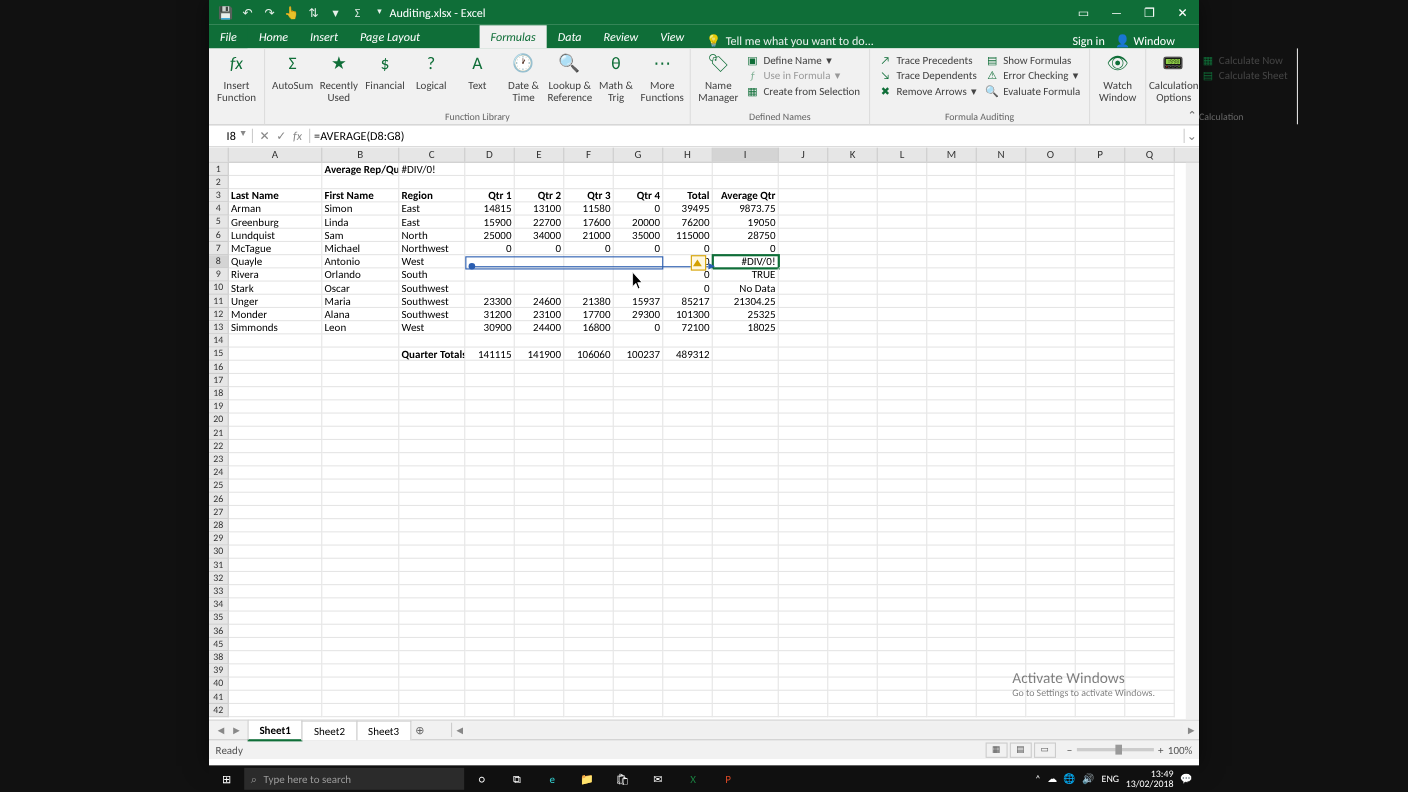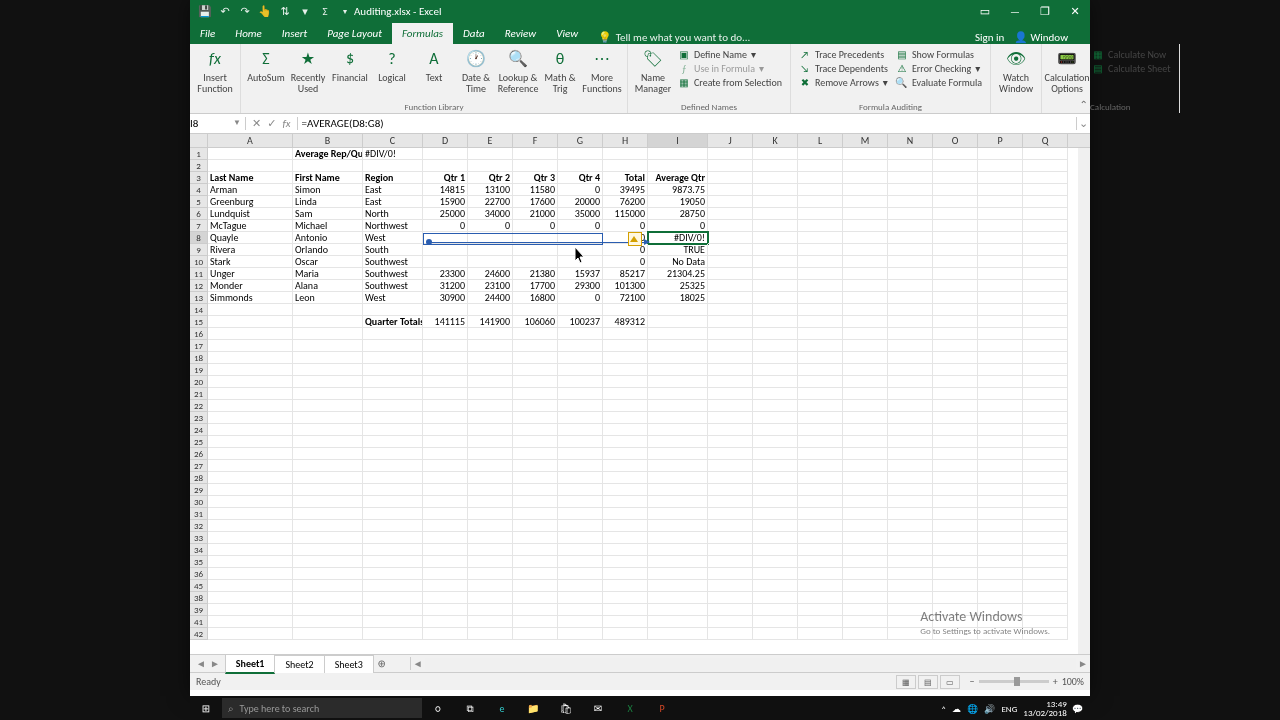--- a/index.html
+++ b/index.html
@@ -11,39 +11,39 @@
 .titlebar-left { display: flex; gap: 2px; padding-left: 6px; }
 .titlebar-left .tb-icon { width: 18px; height: 18px; display: flex; align-items: center; justify-content: center; opacity: 0.9; }
 .titlebar-center { flex: 1; text-align: left; }
 .titlebar-right { display: flex; }
 .titlebar-right .win-btn { width: 30px; height: 22px; display: flex; align-items: center; justify-content: center; }
 
 
 .ribbon-tabs { height: 22px; background: #0f6e38; display: flex; align-items: flex-end; color: #fff; font-size: 11px; }
 .tab { padding: 4px 10px; cursor: pointer; font-style: italic; }
 .tab.file { background: #0f6e38; }
-.tab.active { background: #f1f1f1; color: #0f6e38; }
+.tab.active { background: #f1f1f1; color: #0f6e38; margin-left: 44px; }
 .tellme { flex: 1; display: flex; align-items: center; gap: 4px; opacity: 0.9; padding-left: 10px; }
 .signin-share { display: flex; gap: 10px; padding-right: 22px; align-items: center; }
 
 
 .ribbon { height: 70px; background: #f1f1f1; border-bottom: 1px solid #ccc; display: flex; font-size: 10px; color: #444; position: relative; }
 .rgroup { display: flex; flex-direction: column; border-right: 1px solid #ddd; }
 .rgroup-body { flex: 1; display: flex; align-items: flex-start; padding: 2px 4px; }
 .rgroup-label { text-align: center; font-size: 9px; color: #666; padding-bottom: 1px; }
 .bigbtn { display: flex; flex-direction: column; align-items: center; justify-content: flex-start; padding: 2px 4px; width: 42px; text-align: center; line-height: 1.1; }
 .bigbtn .ico { width: 26px; height: 22px; display: flex; align-items: center; justify-content: center; font-size: 16px; color: #0f6e38; margin-bottom: 2px; }
 .smallitems { display: flex; flex-direction: column; gap: 1px; padding: 2px 4px; }
 .smallitem { display: flex; align-items: center; gap: 4px; white-space: nowrap; }
 .smallitem .sico { width: 12px; height: 12px; display: flex; align-items: center; justify-content: center; color: #0f6e38; }
 .ribbon-collapse { position: absolute; right: 2px; bottom: 2px; font-size: 10px; color: #666; }
 
 
 .namebox-row { height: 20px; background: #fff; border-bottom: 1px solid #ccc; display: flex; align-items: center; font-size: 11px; }
-.namebox { width: 56px; border-right: 1px solid #ccc; padding-left: 0; position: relative; display:flex; align-items:flex-start; justify-content:space-between;}
+.namebox { width: 40px; border-right: 1px solid #ccc; padding-left: 16px; position: relative; display:flex; align-items:flex-start; justify-content:space-between;}
 .namebox .dd { color:#888; font-size:8px; padding-right:4px;}
 .fx-btns { display: flex; gap: 6px; padding: 0 6px; border-right: 1px solid #ccc; color: #888; }
 .formula-input { flex: 1; padding-left: 4px; }
 .fbar-expand { width: 14px; text-align: center; color: #888; border-left:1px solid #ccc;}
 
 
 .grid { position: relative; height: 520px; overflow: hidden; background: #fff; font-size: 10px; }
 .colheads { display: flex; height: 14px; background: #e6e6e6; border-bottom: 1px solid #ccc; }
 .corner { width: 18px; border-right: 1px solid #ccc; background: #e6e6e6; }
 .ch { border-right: 1px solid #ccc; text-align: center; color: #333; line-height: 14px; font-size: 10px; }
@@ -1090,20 +1090,40 @@
           <div class="cell wJ"></div>
           <div class="cell wK"></div>
           <div class="cell wL"></div>
           <div class="cell wM"></div>
           <div class="cell wN"></div>
           <div class="cell wO"></div>
           <div class="cell wP"></div>
           <div class="cell wQ"></div>
         </div>
         <div class="row">
+          <div class="rh">40</div>
+          <div class="cell wA"></div>
+          <div class="cell wB"></div>
+          <div class="cell wC"></div>
+          <div class="cell wD"></div>
+          <div class="cell wE"></div>
+          <div class="cell wF"></div>
+          <div class="cell wG"></div>
+          <div class="cell wH"></div>
+          <div class="cell wI"></div>
+          <div class="cell wJ"></div>
+          <div class="cell wK"></div>
+          <div class="cell wL"></div>
+          <div class="cell wM"></div>
+          <div class="cell wN"></div>
+          <div class="cell wO"></div>
+          <div class="cell wP"></div>
+          <div class="cell wQ"></div>
+        </div>
+        <div class="row">
           <div class="rh">41</div>
           <div class="cell wA"></div>
           <div class="cell wB"></div>
           <div class="cell wC"></div>
           <div class="cell wD"></div>
           <div class="cell wE"></div>
           <div class="cell wF"></div>
           <div class="cell wG"></div>
           <div class="cell wH"></div>
           <div class="cell wI"></div>

